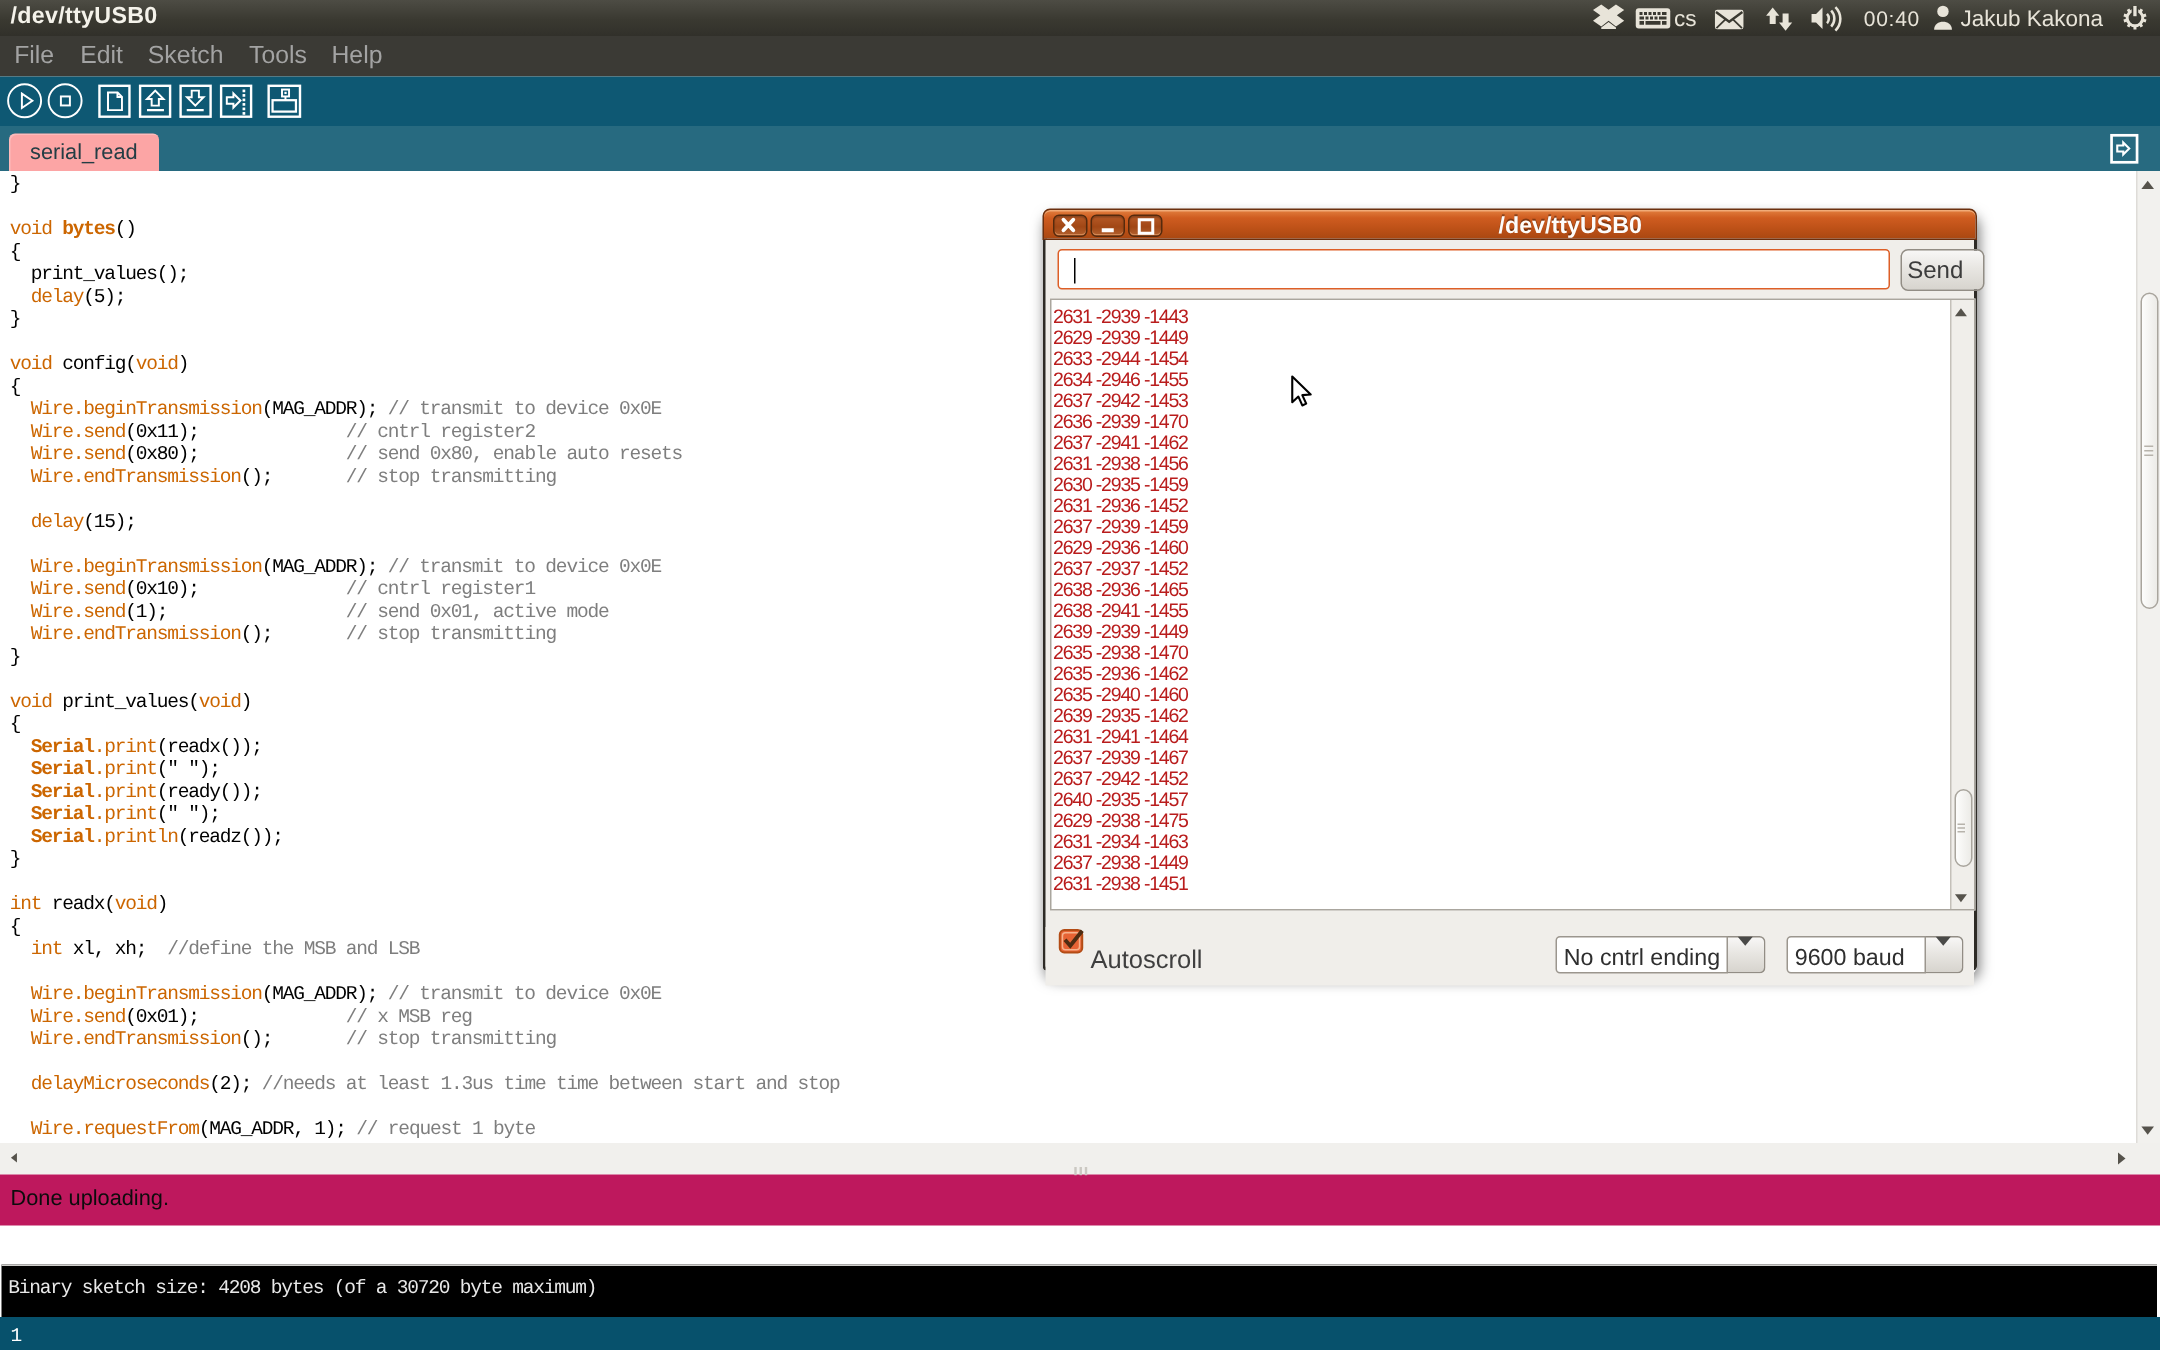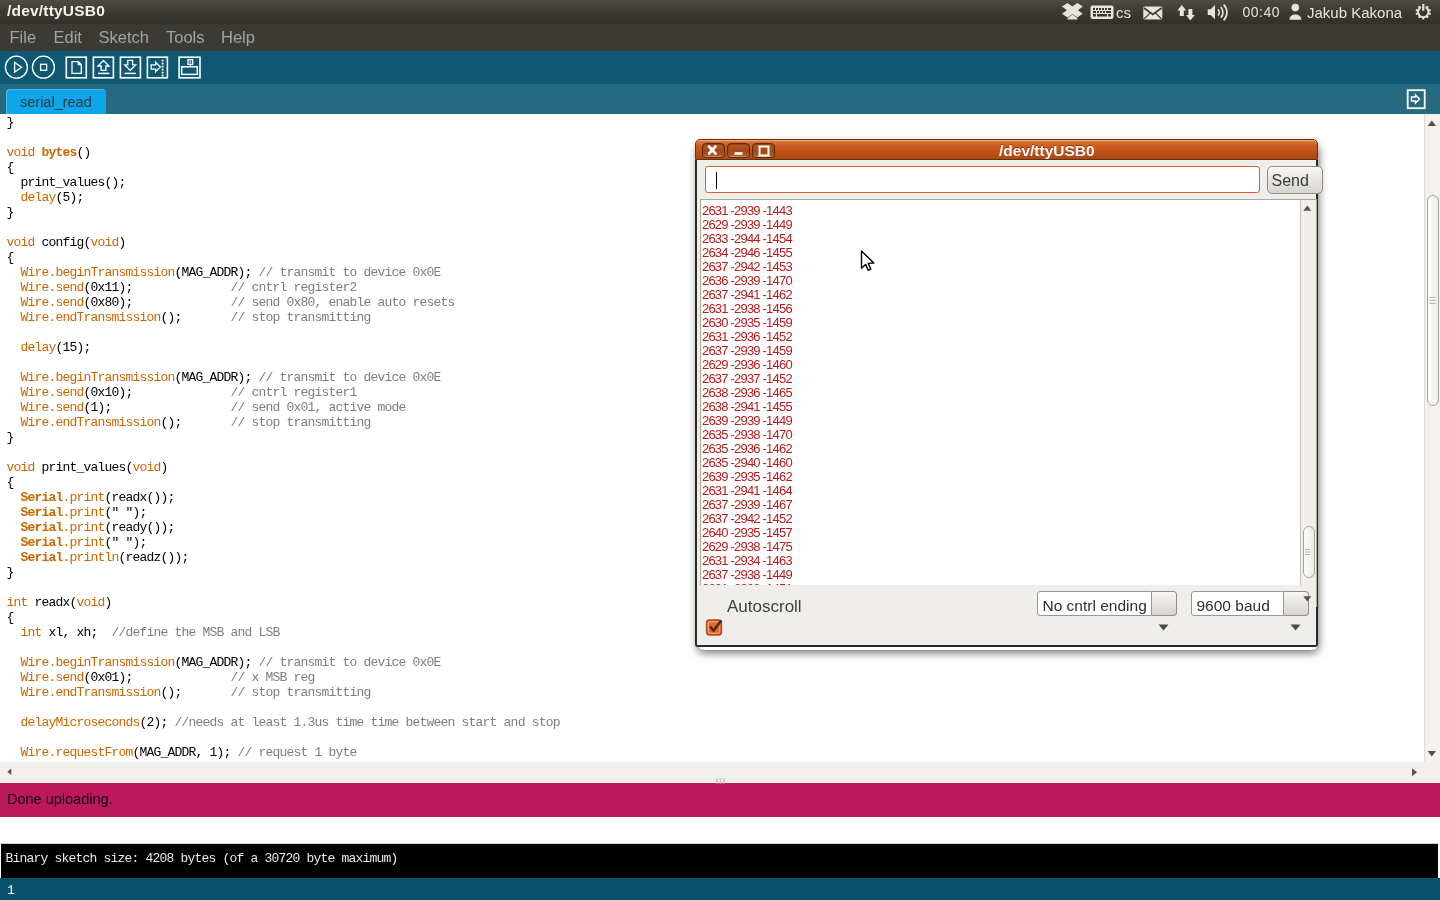--- a/index.html
+++ b/index.html
@@ -16,21 +16,21 @@
 
 #menubar { left:0; top:24px; width:1440px; height:27px; background:#3b3a35; }
 #menubar span { position:absolute; top:4px; font-size:16.5px; color:#a3a3a3; }
 
 
 #toolbar { left:0; top:51px; width:1440px; height:33px; background:#0e5873; }
 
 
 #tabbar { left:0; top:84px; width:1440px; height:30px; background:#276a80; }
 #tab { position:absolute; left:6px; top:4.5px; width:100px; height:26px;
-  background:#0ea5e9; border-radius:4px 4px 0 0;
+  background:#fca5a5; border-radius:4px 4px 0 0;
   box-shadow: inset 1px 1px 0 rgba(255,255,255,.25); }
 #tab span { position:absolute; left:14px; top:5px; font-size:14.5px; color:#243d44; }
 
 
 #editor { left:0; top:114px; width:1424px; height:648px; background:#fff; overflow:hidden; }
 #code { position:absolute; left:6.5px; top:1px;
   font-family:"Liberation Mono", monospace; font-size:13px; letter-spacing:-0.8px;
   line-height:15px; white-space:pre; color:#000; }
 .kw { color:#cc6600; }
 .kb { color:#cc6600; font-weight:bold; }
@@ -72,21 +72,21 @@
 #caret { position:absolute; left:10px; top:4.5px; width:1.2px; height:17px; background:#000; }
 #sendbtn { position:absolute; left:570px; top:6px; width:56px; height:28px;
   background:linear-gradient(#f8f7f6,#e8e6e2 45%,#d7d4ce); border:1px solid #928d85; border-radius:5px; }
 #sendbtn span { position:absolute; left:3.5px; top:5px; font-size:16px; color:#3c3c3c; }
 #list { position:absolute; left:3px; top:39px; width:617px; height:408px; background:#fff; border:1px solid #aaa69e; }
 #listtext { position:absolute; left:1px; top:3.5px; font-family:Liberation Sans, sans-serif;
   font-size:13px; letter-spacing:-0.8px; line-height:14px; white-space:pre; color:#b91c1c; }
 #listscroll { position:absolute; left:599px; top:0px; width:16px; height:406px; background:#f0eeea; border-left:1px solid #c4c0b9;}
 #listthumb { position:absolute; left:1.5px; top:326px; width:12px; height:52px;
   background:linear-gradient(90deg,#fdfdfc,#ecebe7); border:1px solid #a9a59d; border-radius:6px; }
-#winbottom { position:absolute; left:0px; top:425px; width:619px; height:39px; background:#f0eeea; }
+#winbottom { position:absolute; left:0px; top:458px; width:619px; height:39px; background:#f0eeea; }
 #autolabel { position:absolute; left:30px; top:11.5px; font-size:17px; color:#3f3f3f; }
 .combo { position:absolute; top:6px; height:25px; }
 .combo .txt { position:absolute; left:0; top:0; height:25px; background:#fff;
   border:1px solid #9b968e; border-radius:3px 0 0 3px; }
 .combo .txt span { position:absolute; left:4.5px; top:4.5px; font-size:15.5px; color:#2e2e2e; white-space:nowrap; }
 .combo .arrow { position:absolute; top:0; width:25px; height:25px;
   background:linear-gradient(#f8f7f6,#e8e6e2 45%,#d7d4ce); border:1px solid #928d85; border-left:none; border-radius:0 4px 4px 0; }
 </style>
 </head>
 <body>

